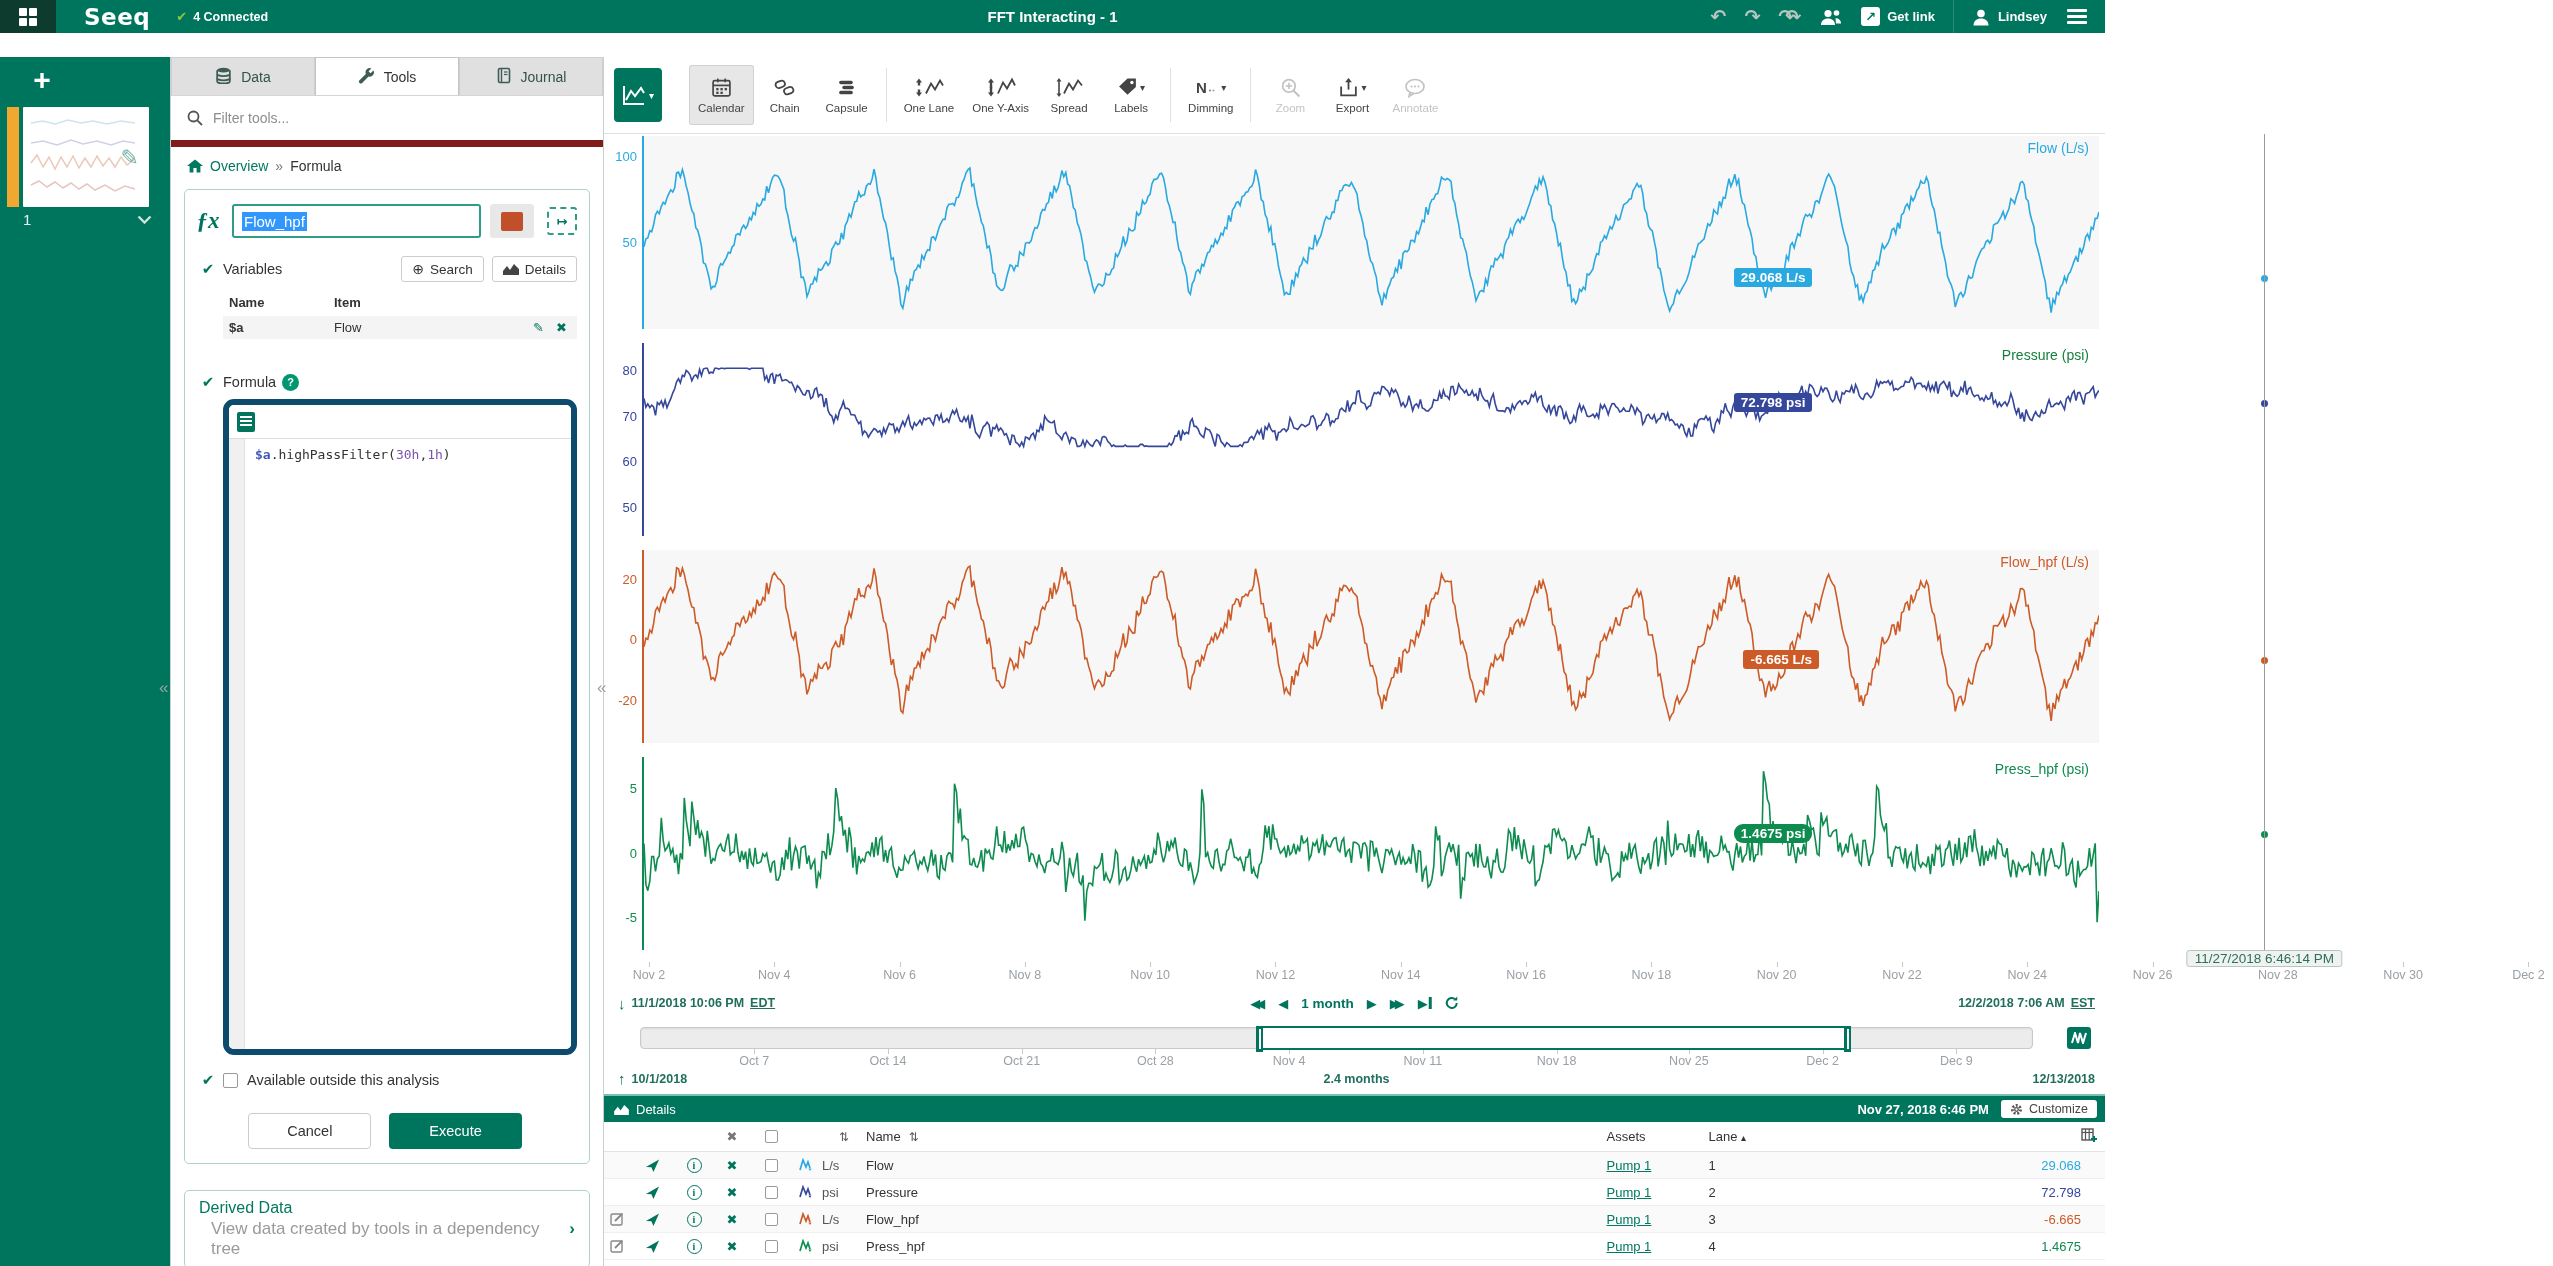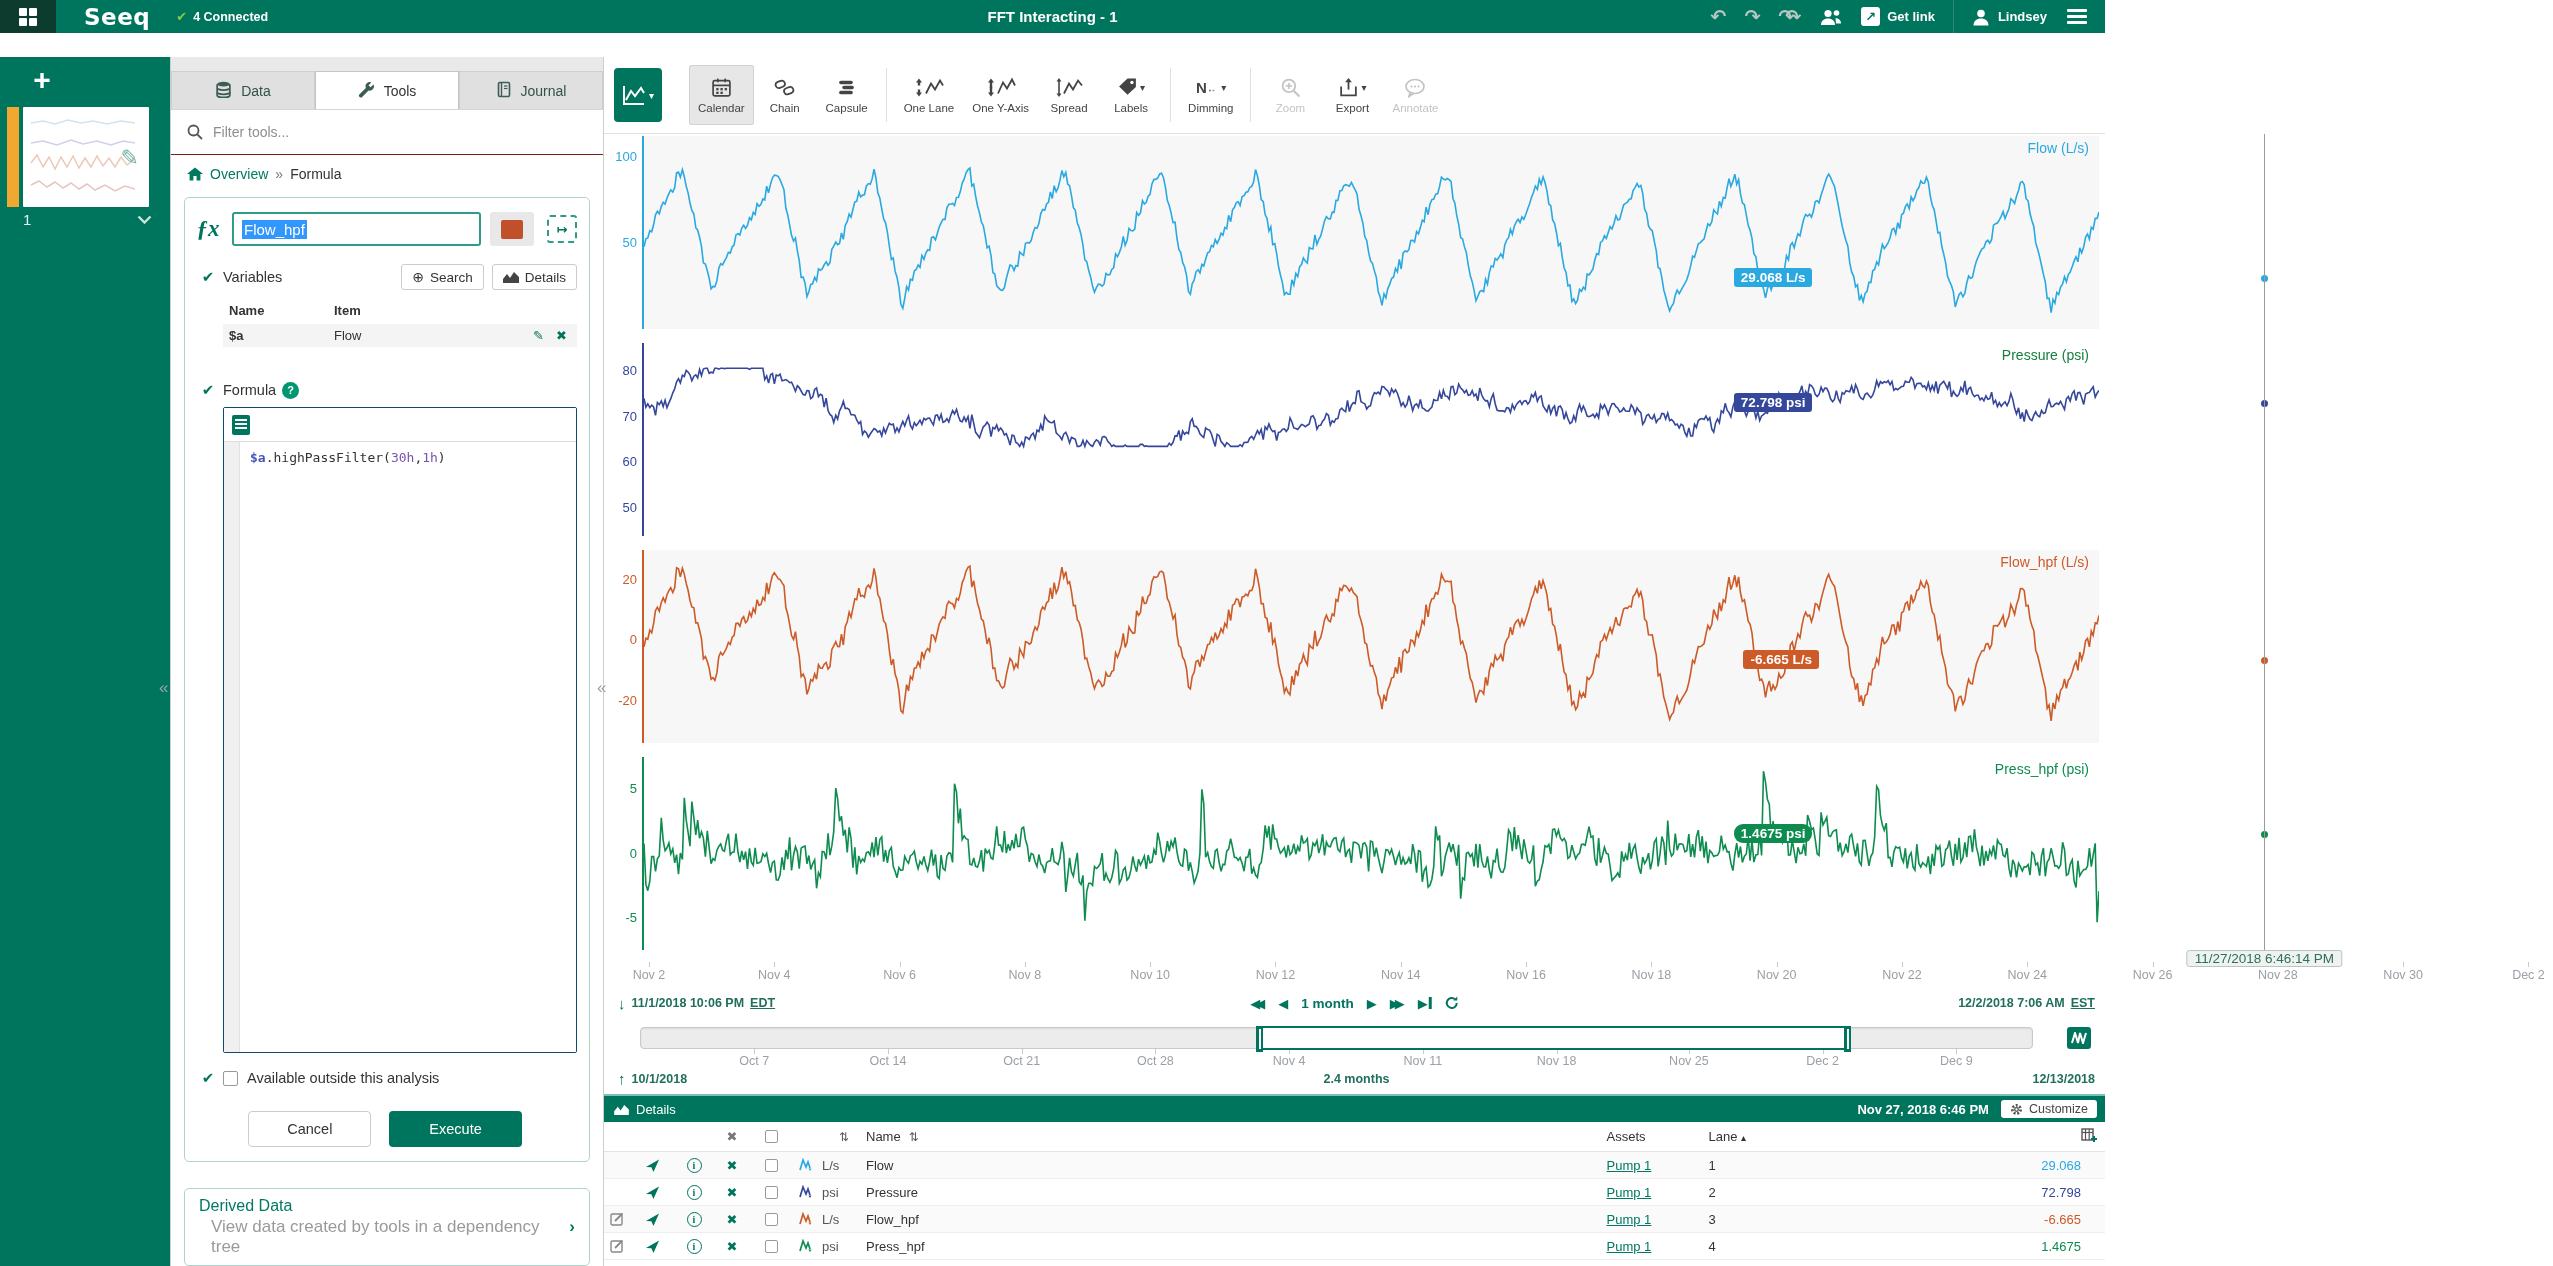--- a/index.html
+++ b/index.html
@@ -39,21 +39,21 @@
   .thumb .pencil { position:absolute; right:10px; top:38px; color:#74b3a5; font-size:22px; }
   .thumbmeta { display:flex; justify-content:space-between; align-items:center; padding:4px 18px 0 23px; color:#fff; }
   .thumbmeta .num { font-size:15px; color:#e8f1ee; }
   .collapse-handle { position:absolute; color:#9aa5a1; font-size:17px; z-index:30; cursor:pointer; line-height:1; }
 
   
   .tools { width:434px; flex:0 0 434px; background:#fff; border-left:1px solid #c9cfcd; border-right:1px solid #c9cfcd; display:flex; flex-direction:column; position:relative; }
   .tabbar { height:60px; background:#e9e9e9; display:flex; align-items:flex-end; padding:0 0 0 0; border-bottom:1px solid #d5d5d5; }
   .tab { flex:1; height:38px; display:flex; align-items:center; justify-content:center; gap:9px; font-size:14px; color:#32534a; background:#e0e0e0; border:1px solid #cfcfcf; border-bottom:none; cursor:pointer; }
   .tab.active { background:#fff; color:#333; border-color:#c5c5c5; }
-  .searchrow { display:flex; align-items:center; gap:10px; padding:14px 16px; border-bottom:1px solid #7f1d1d; }
+  .searchrow { display:flex; align-items:center; gap:10px; padding:14px 16px; border-bottom:7px solid #7f1d1d; }
   .searchrow .mag { color:#555; }
   .searchrow input { border:none; outline:none; font-size:14px; color:#333; width:300px; font-family:inherit; }
   .searchrow input::placeholder { color:#8d8d8d; }
   .breadcrumb { display:flex; align-items:center; gap:7px; padding:11px 16px; font-size:14px; }
   .breadcrumb .link { color:#007960; cursor:pointer; }
   .breadcrumb .sep { color:#777; }
   .fcard { margin:4px 13px 0 13px; border:1px solid #aed4c9; border-radius:5px; background:#fff; padding:14px 12px 14px 8px; display:flex; flex-direction:column; }
   .fxrow { display:flex; align-items:center; gap:9px; }
   .fx { color:#00755e; font-size:23px; font-style:italic; font-family:"Liberation Serif",serif; font-weight:700; width:30px; text-align:center; }
   .fxinput { flex:1; border:2px solid #2f9c8a; border-radius:3px; height:34px; display:flex; align-items:center; padding:0 8px; font-size:15px; }
@@ -66,21 +66,21 @@
   .steplabel { font-size:14.5px; color:#333; }
   .qmark { display:inline-flex; width:17px; height:17px; background:#00966f; color:#fff; border-radius:50%; font-size:11px; align-items:center; justify-content:center; font-weight:700; margin-left:6px; }
   .varbtns { margin-left:auto; display:flex; gap:8px; }
   .minibtn { border:1px solid #ccc; border-radius:3px; background:#fff; padding:4px 10px; display:flex; align-items:center; gap:6px; font-size:13.5px; color:#333; cursor:pointer; }
   .vtable { margin:10px 0 0 30px; }
   .vhead, .vrow { display:grid; grid-template-columns:105px 1fr 44px; align-items:center; }
   .vhead { font-weight:700; padding:3px 0 6px 6px; }
   .vrow { background:#f4f4f4; padding:4px 0 4px 6px; }
   .vrow .acts { display:flex; gap:12px; color:#00755e; font-size:13px; }
   .vrow .acts span { cursor:pointer; }
-  .editorbox { margin:8px 0 0 30px; border:1px solid #0c4a6e; border-radius:2px; overflow:hidden; display:flex; flex-direction:column; }
+  .editorbox { margin:8px 0 0 30px; border:6px solid #0c4a6e; border-radius:11px; overflow:hidden; display:flex; flex-direction:column; }
   .edtoolbar { height:34px; border-bottom:1px solid #ddd; display:flex; align-items:center; padding-left:8px; background:#fff; }
   .docic { width:18px; height:20px; background:#00755e; border-radius:2px; position:relative; cursor:pointer; }
   .docic::before { content:""; position:absolute; left:3px; top:4px; width:12px; height:2px; background:#fff; box-shadow:0 4px 0 #fff, 0 8px 0 #fff; }
   .codearea { display:flex; height:610px; background:#fff; }
   .gutter { width:16px; background:#f0f0f0; border-right:1px solid #e0e0e0; }
   .code { padding:8px 10px; font-family:"DejaVu Sans Mono","Liberation Mono",monospace; font-size:13px; color:#333; }
   .tok-var { color:#4355b8; font-weight:700; }
   .tok-num { color:#7b52ab; }
   .cbox { width:15px; height:15px; border:1px solid #999; border-radius:2px; background:#fff; display:inline-block; cursor:pointer; }
   .availrow { display:flex; align-items:center; margin-top:16px; }

